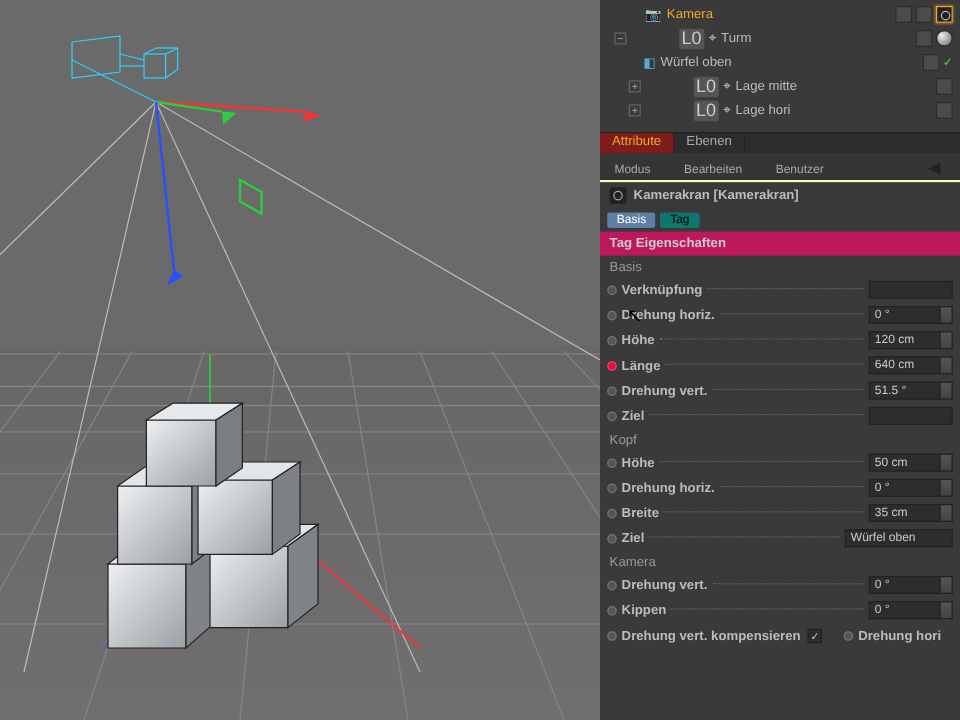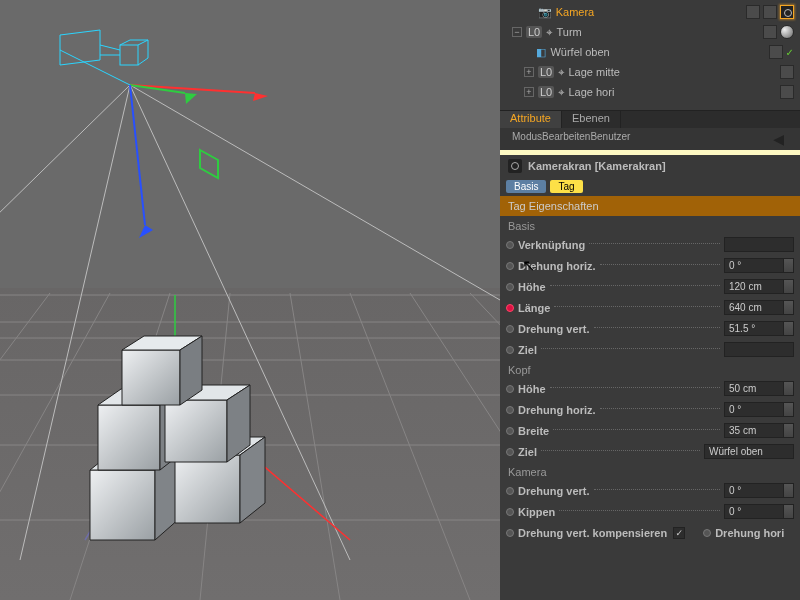--- a/index.html
+++ b/index.html
@@ -12,44 +12,44 @@
 .tree-label { flex:1; }
 .tree-label.sel { color:#f5a623; }
 .tree-tags { margin-left:auto; display:flex; gap:3px; padding-right:6px; align-items:center; }
 .tag-sq { width:14px; height:14px; background:#4b4b4b; border:1px solid #2a2a2a; }
 .tag-sq.sphere { background: radial-gradient(circle at 30% 30%, #eee, #666); border-radius:50%; }
 .tag-sq.cam { background:#222; position:relative; border:1px solid #f5a623; box-shadow:0 0 2px 1px rgba(245,166,35,0.5);}
 .tag-sq.cam::after{content:'';position:absolute;width:6px;height:6px;border:1px solid #bbb;border-radius:50%;left:3px;top:3px;}
 .green-check { color:#6c3; font-size:10px; }
 .panel-tabs { display:flex; height:18px; background:#2c2c2c; margin-top:4px; border-top:1px solid #222;}
 .ptab { padding:1px 10px 0 10px; color:#aaa; border-right:1px solid #222; font-size:11px; height:17px;}
-.ptab.active { background:#404040; color:#f5a623; }
-.menu-row { display:flex; gap:0; padding:3px 12px; background:#353535; color:#aaa; font-size:10px; border-bottom:5px solid #fef9c3; align-items:flex-start;}
+.ptab.active { background:#7f1d1d; color:#f5a623; }
+.menu-row { display:flex; gap:28px; padding:3px 12px; background:#353535; color:#aaa; font-size:10px; border-bottom:2px solid #fef9c3; align-items:flex-end;}
 .obj-row { display:flex; align-items:center; gap:6px; padding:4px 8px; background:#393939;font-weight:bold;}
 .obj-row .cam-i { width:14px; height:14px; background:#222; border-radius:2px; position:relative;}
 .obj-row .cam-i::after{content:'';position:absolute;width:6px;height:6px;border:1px solid #aaa;border-radius:50%;left:3px;top:3px;}
 .subtabs { display:flex; gap:4px; padding:3px 6px; background:#393939;}
 .stab { padding:1px 8px; background:#5c7fa3; color:#fff; border-radius:2px; font-size:10px; }
-.stab.active { background:#fde047; color:#000; }
-.section-h { font-weight:normal; color:#ccc; padding:4px 8px; background:#a16207; }
+.stab.active { background:#0f766e; color:#000; }
+.section-h { font-weight:bold; color:#ccc; padding:4px 8px; background:#be185d; }
 .sub-h { color:#999; padding:4px 8px 2px 8px; font-size:11px;}
 .attr-area { flex:1; overflow:hidden; }
 .prop-row { display:flex; align-items:center; height:21px; padding:0 6px; }
 .prop-bullet { width:8px; height:8px; border-radius:50%; background:#555; border:1px solid #777; margin-right:4px; flex-shrink:0;}
 .prop-bullet.red { background:#d14; border-color:#f46;}
 .prop-label { color:#bcbcbc; white-space:nowrap;font-weight:bold; }
 .dots { flex:1; border-bottom:1px dotted #666; margin:0 4px 3px 4px; min-width:4px;}
 .prop-field { width:60px; height:15px; background:#2d2d2d; border:1px solid #222; color:#ccc; font-size:10px; padding:0 4px; line-height:13px; }
 .prop-field.wide { width:90px; }
 .spinner { width:10px; height:15px; background:linear-gradient(#555,#444); border:1px solid #222; border-left:none; display:flex; flex-direction:column;}
 .spinner div{flex:1;}
 .arrow-back { margin-left:auto; color:#222; font-size:14px; padding-right:4px;}
 .checkbox { width:12px; height:12px; border:1px solid #222; background:#2d2d2d; display:inline-flex; align-items:center; justify-content:center; color:#ccc; font-size:9px;}
 .expand-ico { width:10px; height:10px; border:1px solid #666; color:#aaa; display:inline-flex; align-items:center; justify-content:center; font-size:9px; line-height:8px;}
-.l0 { display:inline-flex; align-items:center; font-size:11px; background:#555; border-radius:2px; padding:0 2px; color:#ccc;}
+.l0 { display:inline-flex; align-items:center; font-size:15px; background:#555; border-radius:2px; padding:0 2px; color:#ccc;margin-left:40px;}
 .cursor{position:absolute; left:22px; top:40px; pointer-events:none; z-index:5; font-size:16px; color:#000;}
 </style>
 </head>
 <body>
 
 <div id="viewport">
   <svg width="500" height="600">
 
     <g stroke="#878585" stroke-width="1">
       <line x1="-50" y1="360" x2="550" y2="360"></line>

